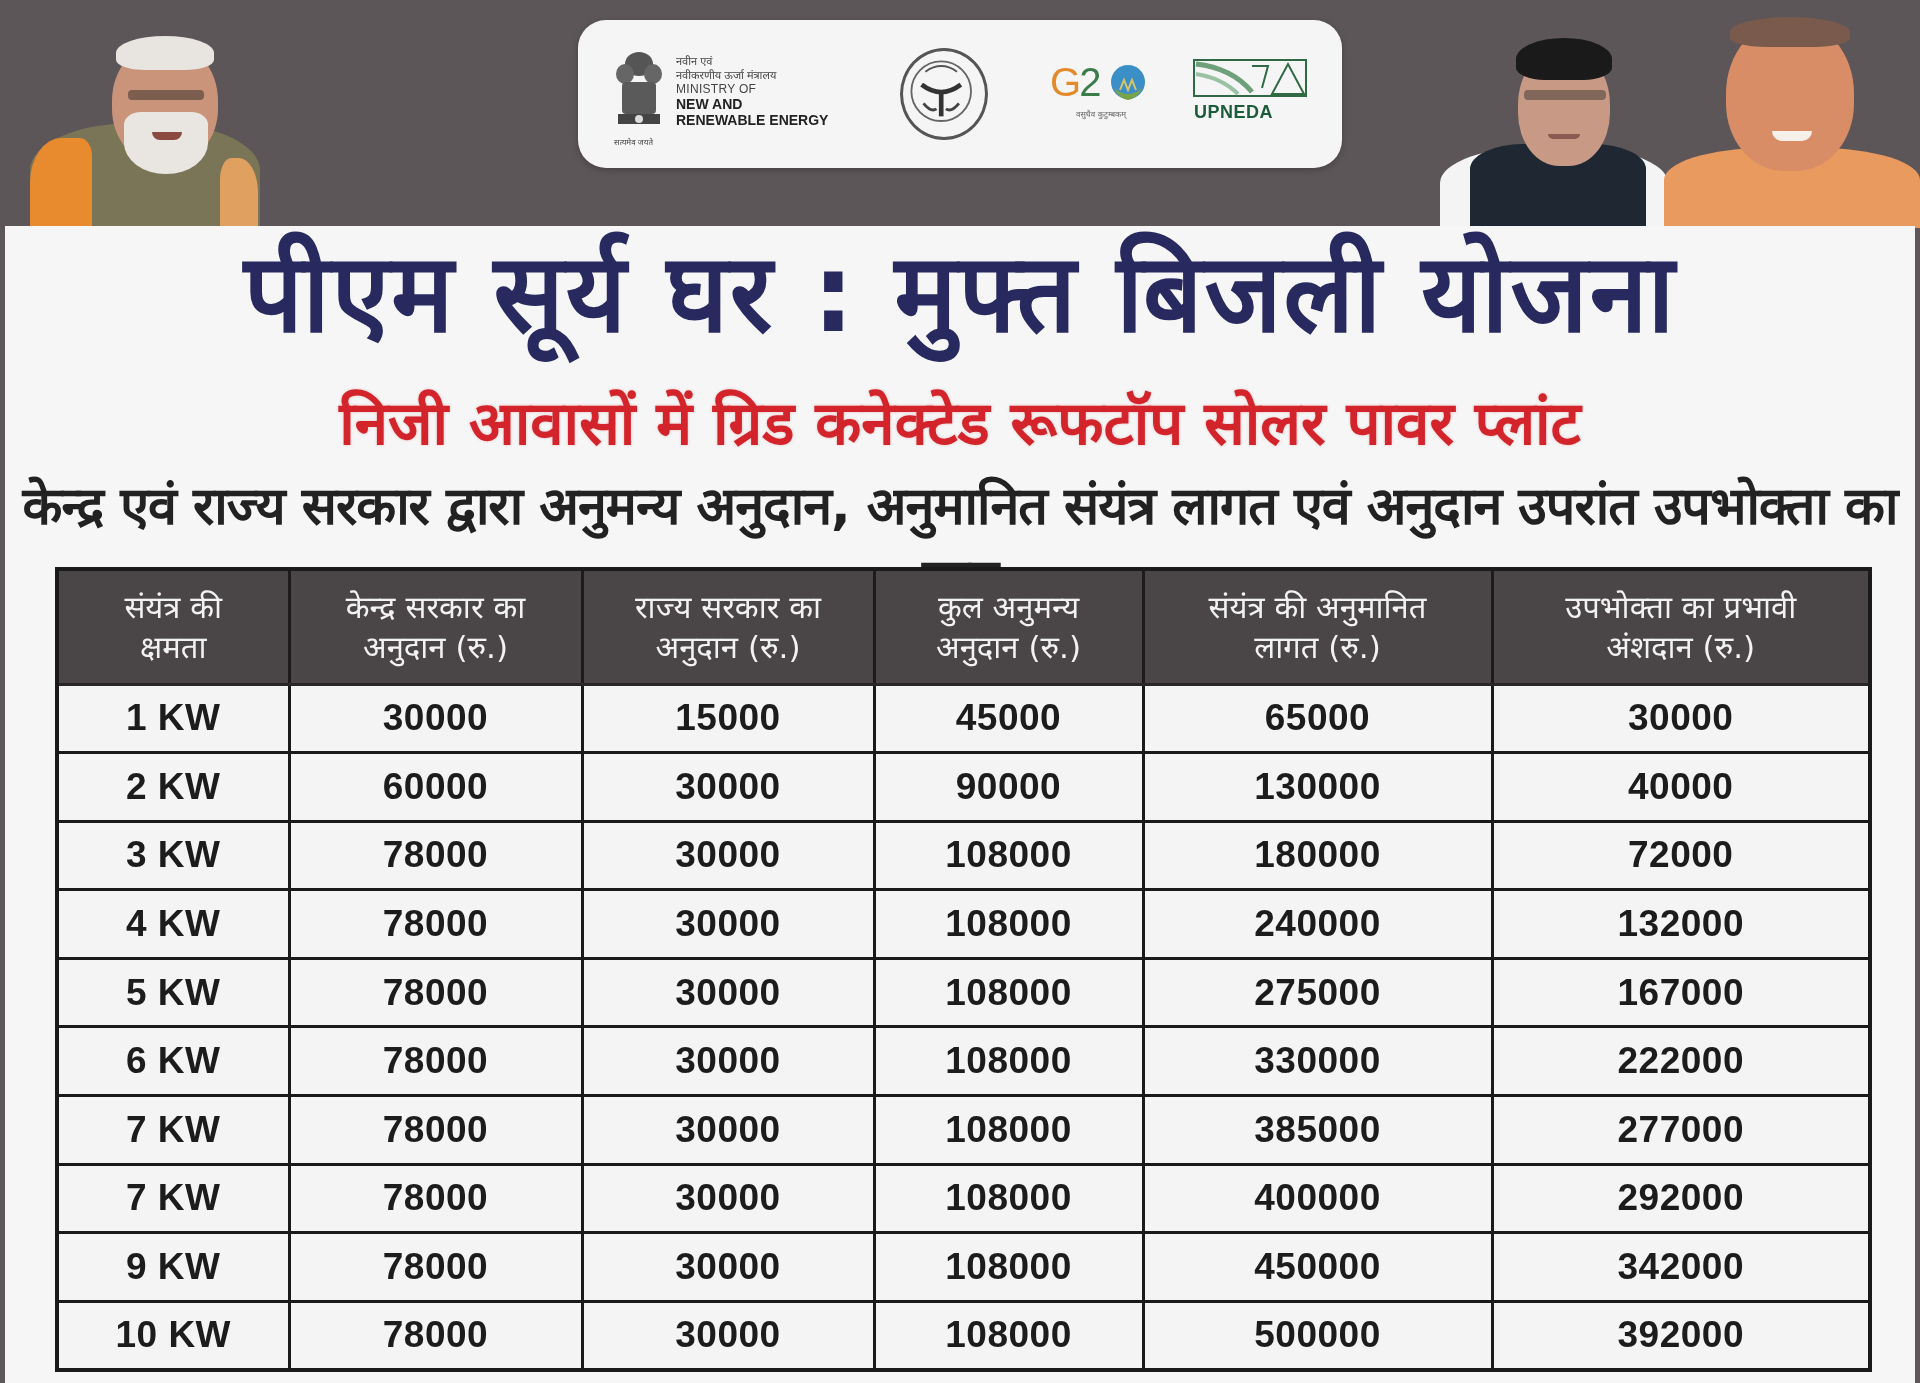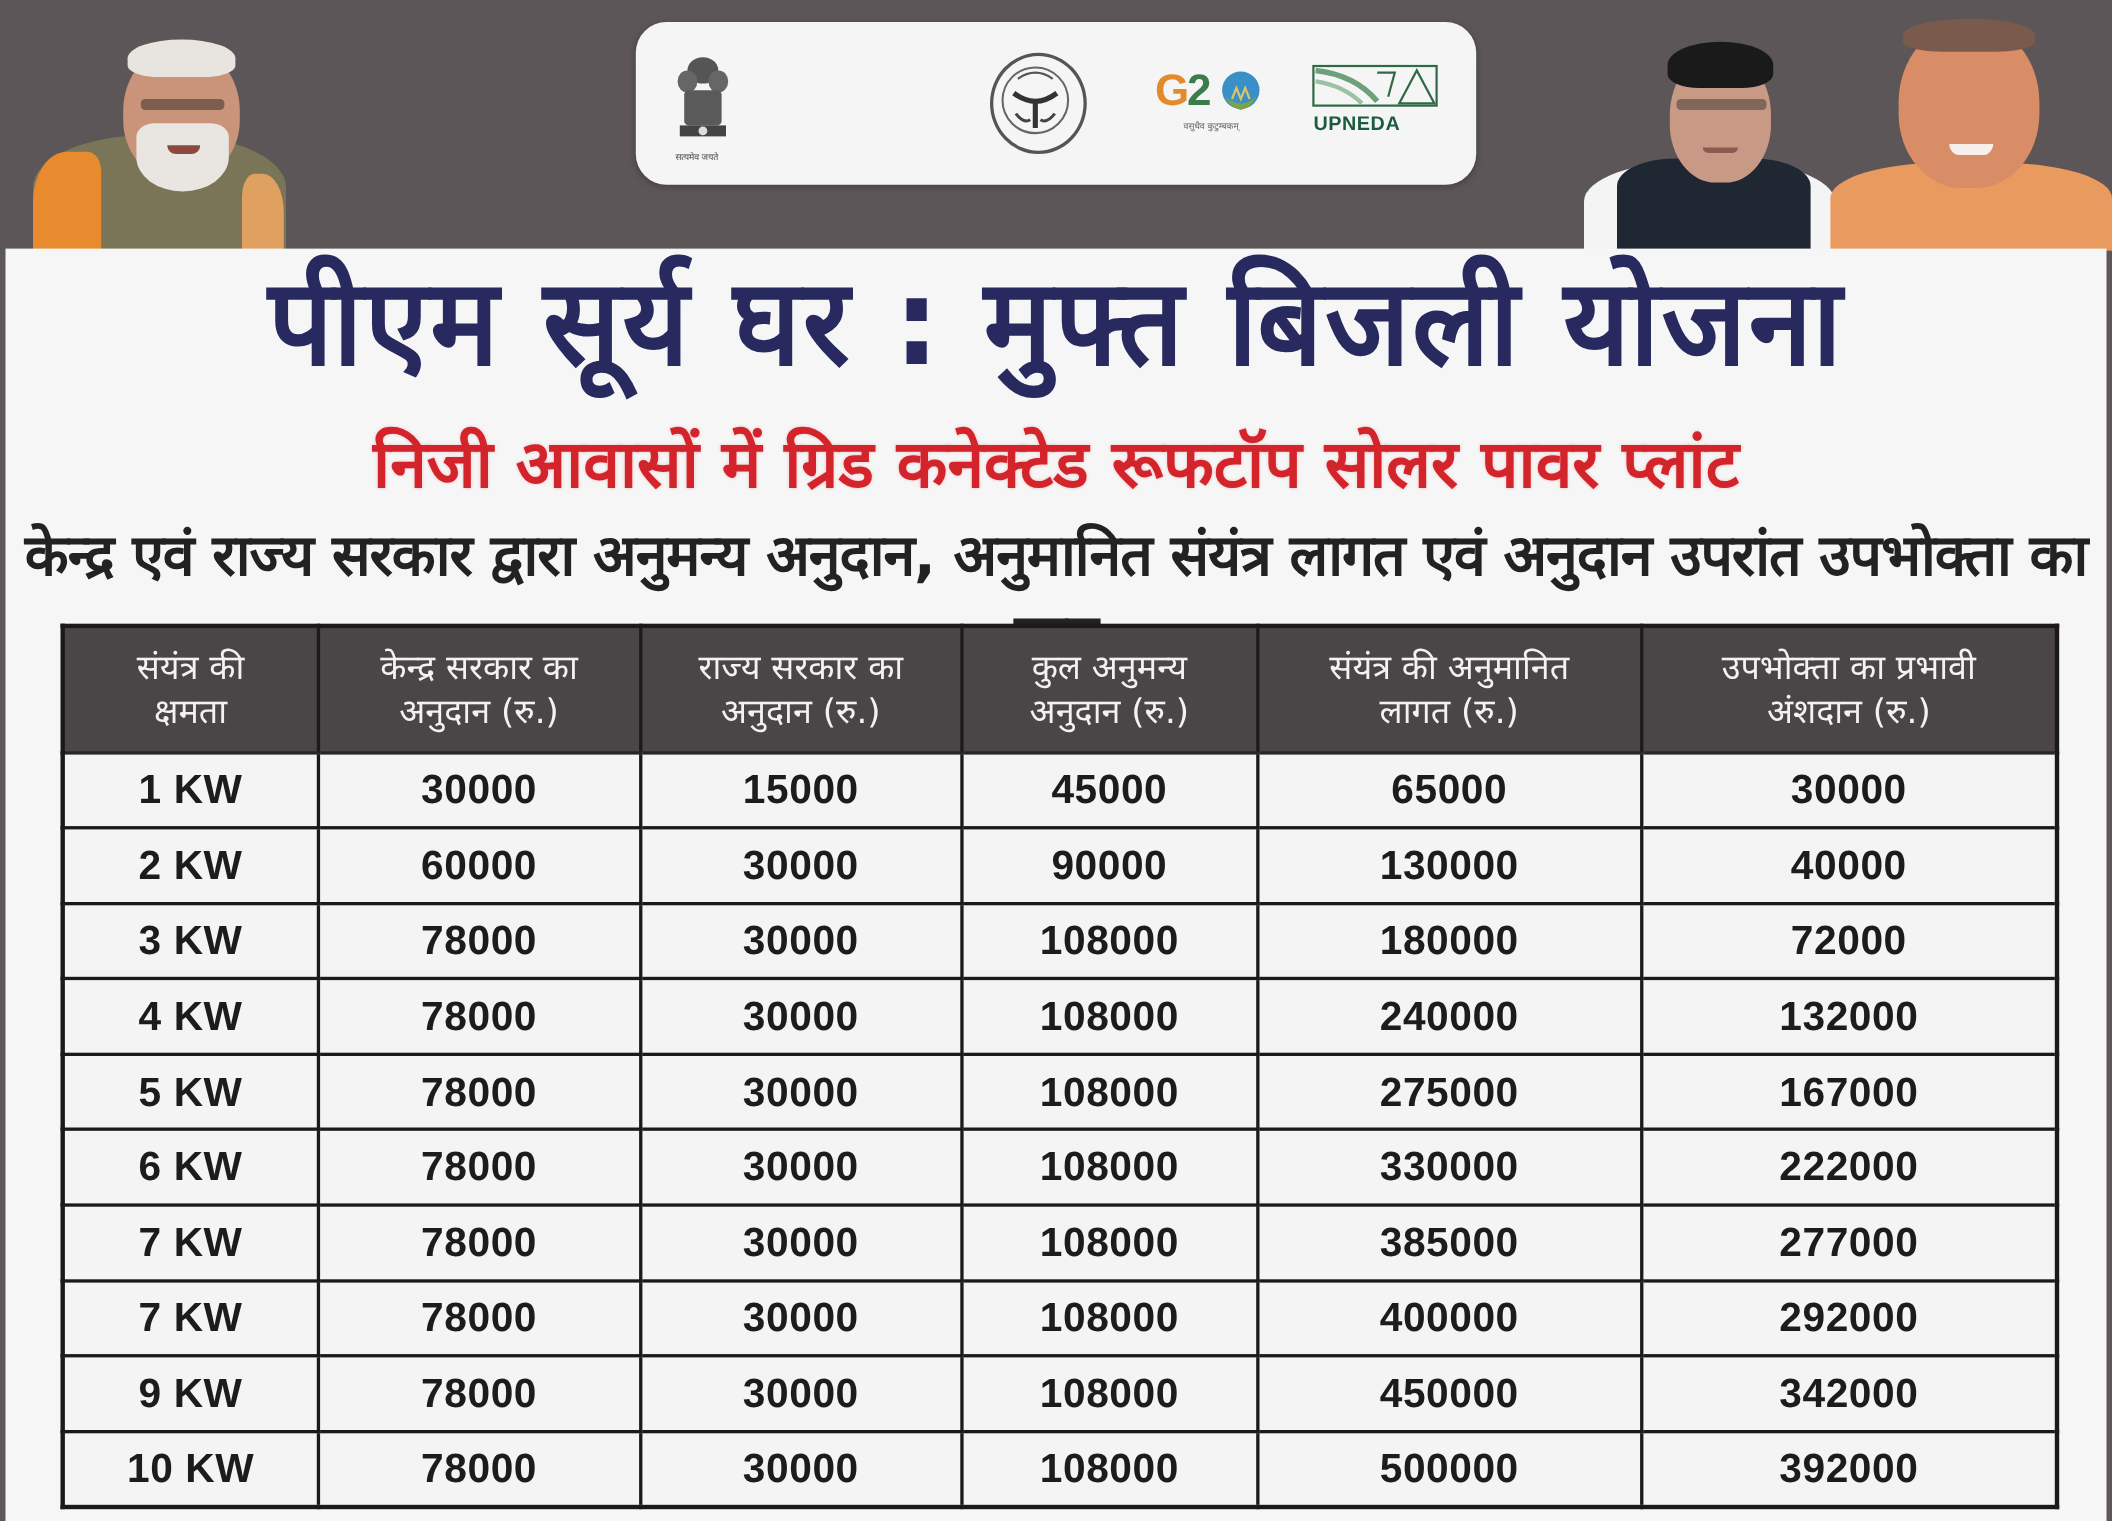--- a/index.html
+++ b/index.html
@@ -52,21 +52,21 @@
   .emblem-caption {
     position: absolute; left: 2px; top: 92px; font-size: 8px; color: #444;
     font-family: "Liberation Sans", sans-serif;
   }
   .logo-up {
     position: absolute; left: 322px; top: 28px; width: 88px; height: 92px;
     border: 3px solid #555; border-radius: 50%;
   }
   .logo-g20 { position: absolute; left: 472px; top: 40px; width: 110px; height: 70px; }
   .g20-text {
-    position: absolute; left: 0; top: 0; font-size: 40px; font-weight: bold;
+    position: absolute; left: 0; top: 0; font-size: 40px; font-weight: normal;
     font-family: "Liberation Sans", sans-serif; letter-spacing: -2px;
   }
   .g20-sub {
     position: absolute; left: 26px; top: 48px; font-size: 8px; color: #666;
   }
   .logo-upneda { position: absolute; left: 614px; top: 38px; width: 120px; height: 78px; }
   .upneda-mark {
     position: absolute; left: 0; top: 0; width: 116px; height: 40px;
   }
   .upneda-text {
@@ -132,20 +132,27 @@
     <div class="logo-mnre">
       <svg class="emblem" viewBox="0 0 54 86">
         <ellipse cx="27" cy="16" rx="14" ry="12" fill="#555"></ellipse>
         <ellipse cx="13" cy="26" rx="9" ry="10" fill="#666"></ellipse>
         <ellipse cx="41" cy="26" rx="9" ry="10" fill="#666"></ellipse>
         <rect x="10" y="34" width="34" height="32" rx="4" fill="#5a5a5a"></rect>
         <rect x="6" y="66" width="42" height="10" fill="#444"></rect>
         <circle cx="27" cy="71" r="4" fill="#ddd"></circle>
       </svg>
       <div class="emblem-caption">सत्यमेव जयते</div>
+      <div class="mnre-text">
+        <div class="hi">नवीन एवं</div>
+        <div class="hi">नवीकरणीय ऊर्जा मंत्रालय</div>
+        <div class="en1">MINISTRY OF</div>
+        <div class="en2">NEW AND</div>
+        <div class="en2">RENEWABLE ENERGY</div>
+      </div>
     </div>
 
     <div class="logo-up">
       <svg viewBox="0 0 88 92" width="82" height="86" style="position:absolute;left:0;top:0;">
         <circle cx="41" cy="43" r="32" fill="none" stroke="#666" stroke-width="2"></circle>
         <path d="M20 36 Q41 52 62 36" fill="none" stroke="#333" stroke-width="5"></path>
         <path d="M41 44 L41 70" stroke="#333" stroke-width="5"></path>
         <path d="M22 56 Q30 66 36 62" fill="none" stroke="#444" stroke-width="3"></path>
         <path d="M60 56 Q52 66 46 62" fill="none" stroke="#444" stroke-width="3"></path>
         <path d="M24 22 Q41 10 58 22" fill="none" stroke="#555" stroke-width="2"></path>

